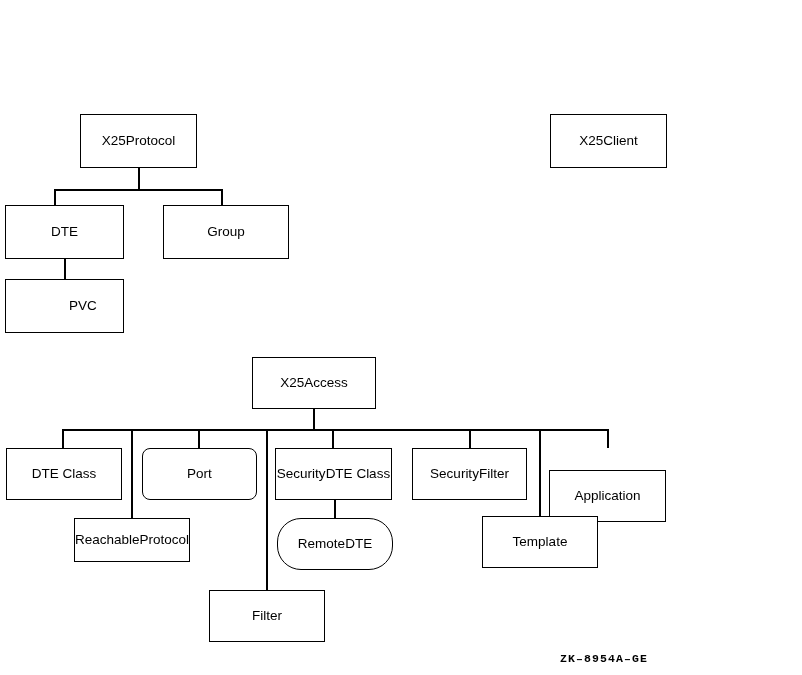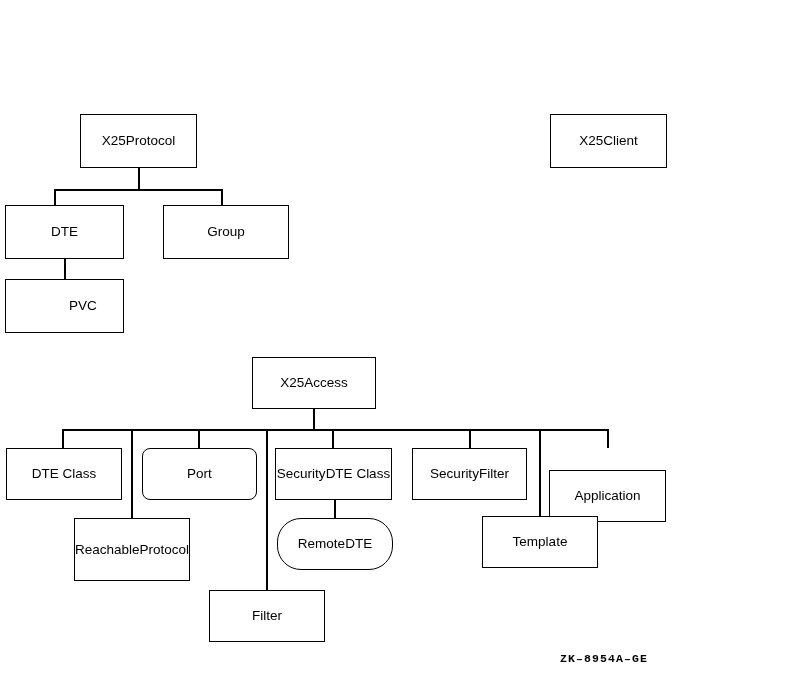--- a/index.html
+++ b/index.html
@@ -123,21 +123,21 @@
 
   <div class="node" style="left:412px; top:448px; width:115px; height:52px;">
     <span>Security</span>
     <span class="line2">Filter</span>
   </div>
 
   <div class="node" style="left:549px; top:448px; width:117px; height:52px;margin-top:22px;">
     <span>Application</span>
   </div>
 
-  <div class="node" style="left:74px; top:518px; width:116px; height:63px;">
+  <div class="node" style="left:74px; top:518px; width:116px; height:44px;">
     <span>Reachable</span>
     <span class="line2">Protocol</span>
   </div>
 
   <div class="node" style="left:277px; top:518px; width:116px; height:52px;border-radius:24px;">
     <span>Remote</span>
     <span class="line2">DTE</span>
   </div>
 
   <div class="node" style="left:482px; top:516px; width:116px; height:52px;">

